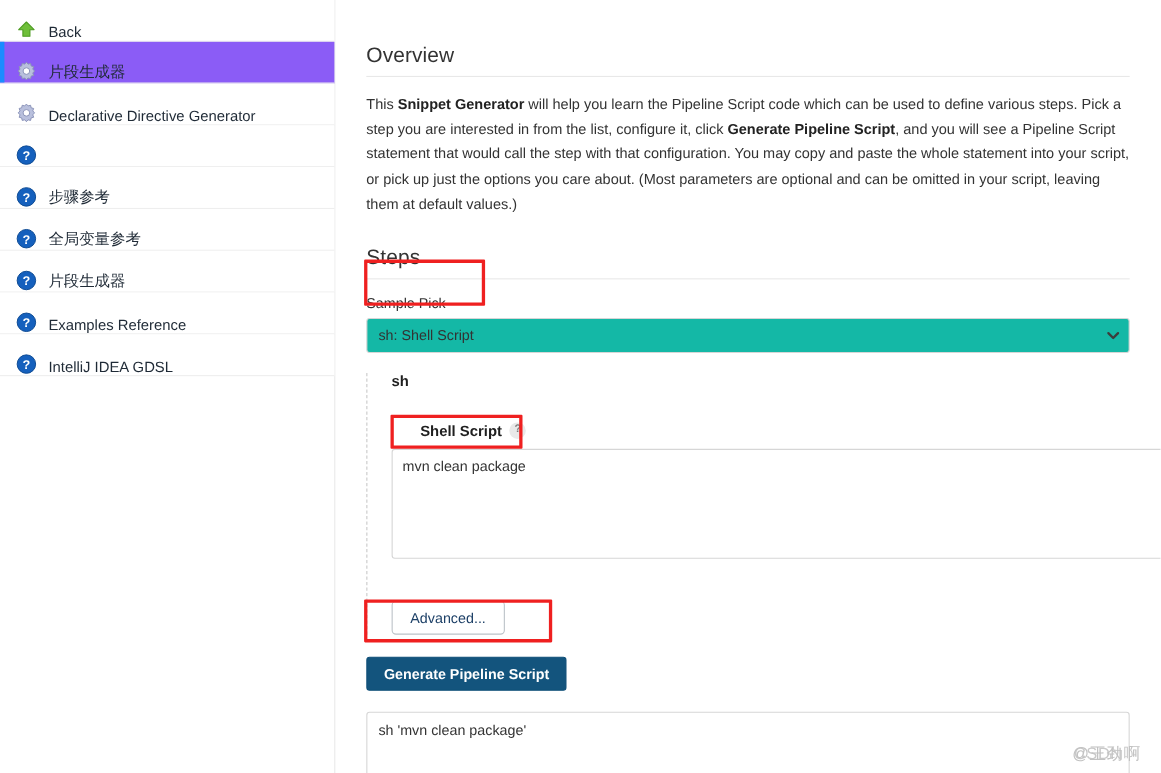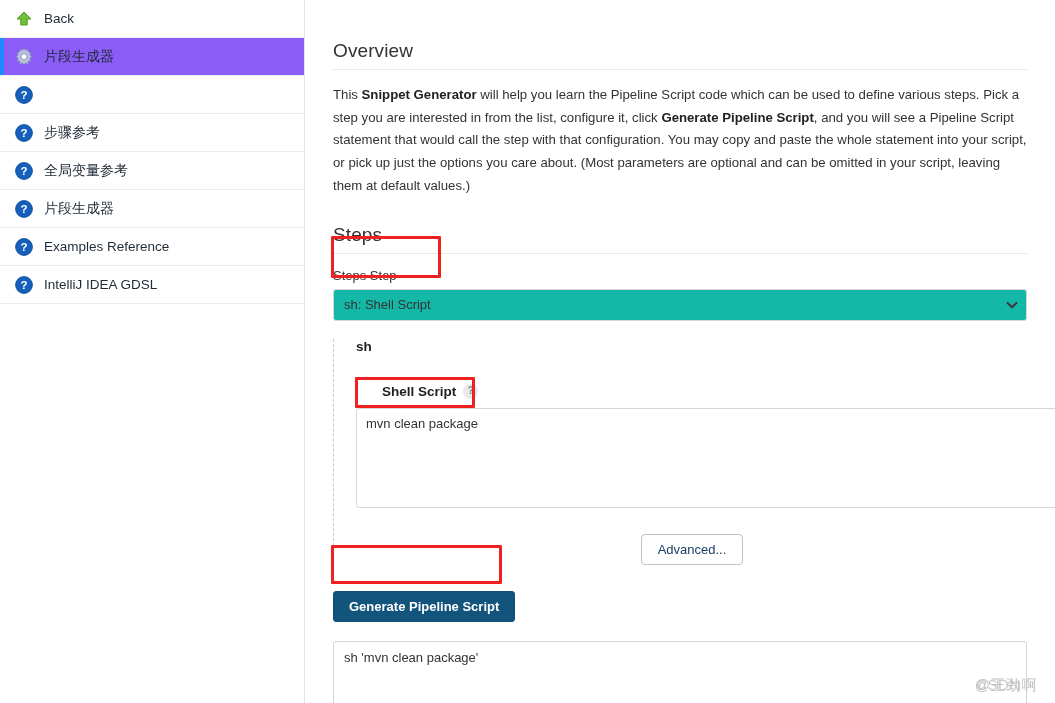--- a/index.html
+++ b/index.html
@@ -24,21 +24,21 @@
     height: 703px;
     flex: 0 0 305px;
     background: #ffffff;
     border-right: 1px solid #e3e3e3;
     padding-top: 0;
     position: relative;
   }
   .side-item {
     position: relative;
     display: flex;
-    align-items: center;
+    align-items: flex-end;
     height: 38px;
     padding-left: 14px;
     gap: 10px;
     cursor: pointer;
     font-size: 13.5px;
     color: #1f2a36;
     border-bottom: 1px solid #eeeeee;
     background: #ffffff;
   }
   .side-item:first-child { border-top: none; }
@@ -171,23 +171,23 @@
     font-family: "Liberation Sans", sans-serif;
     font-size: 13px;
     color: #333;
     padding: 7px 9px;
     resize: both;
     outline: none;
     overflow: hidden;
   }
   .adv-row {
     display: flex;
-    justify-content: center;
+    justify-content: flex-start;
     width: 672px;
-    margin-top: 26px;
+    margin-top: 38px;
   }
   .btn-advanced {
     border: 1px solid #bcc2c8;
     border-radius: 4px;
     background: #fff;
     color: #1c3f66;
     font-size: 13px;
     font-family: "Liberation Sans", sans-serif;
     padding: 7px 16px;
     cursor: pointer;
@@ -276,20 +276,29 @@
           <svg class="ic" viewBox="0 0 20 20">
             <path d="M10 1.6 L11.5 3.3 L13.8 2.7 L14.3 5 L16.6 5.6 L15.8 7.8 L17.4 9.6 L15.8 11.4 L16.6 13.6 L14.3 14.2 L13.8 16.5 L11.5 15.9 L10 17.6 L8.5 15.9 L6.2 16.5 L5.7 14.2 L3.4 13.6 L4.2 11.4 L2.6 9.6 L4.2 7.8 L3.4 5.6 L5.7 5 L6.2 2.7 L8.5 3.3 Z" fill="#b9c0dd" stroke="#8b93b8" stroke-width="0.9" stroke-linejoin="round"></path>
             <circle cx="10" cy="9.6" r="3" fill="#ffffff" stroke="#8b93b8" stroke-width="0.9"></circle>
           </svg>
         </span>
         <span class="side-label cjk">片段生成器</span>
       </div>
       <div class="side-item">
         <span style="display: flex; align-items: center;">
           <svg class="ic" viewBox="0 0 20 20">
+            <path d="M10 1.6 L11.5 3.3 L13.8 2.7 L14.3 5 L16.6 5.6 L15.8 7.8 L17.4 9.6 L15.8 11.4 L16.6 13.6 L14.3 14.2 L13.8 16.5 L11.5 15.9 L10 17.6 L8.5 15.9 L6.2 16.5 L5.7 14.2 L3.4 13.6 L4.2 11.4 L2.6 9.6 L4.2 7.8 L3.4 5.6 L5.7 5 L6.2 2.7 L8.5 3.3 Z" fill="#b9c0dd" stroke="#8b93b8" stroke-width="0.9" stroke-linejoin="round"></path>
+            <circle cx="10" cy="9.6" r="3" fill="#ffffff" stroke="#8b93b8" stroke-width="0.9"></circle>
+          </svg>
+        </span>
+        <span class="side-label">Declarative Directive Generator</span>
+      </div>
+      <div class="side-item">
+        <span style="display: flex; align-items: center;">
+          <svg class="ic" viewBox="0 0 20 20">
             <circle cx="10" cy="10" r="8.4" fill="#1560bd" stroke="#0e4b94" stroke-width="0.9"></circle>
             <text x="10" y="14.4" text-anchor="middle" font-family="Liberation Sans, sans-serif" font-size="11.5" font-weight="bold" fill="#ffffff">?</text>
           </svg>
         </span>
       </div>
       <div class="side-item">
         <span style="display: flex; align-items: center;">
           <svg class="ic" viewBox="0 0 20 20">
             <circle cx="10" cy="10" r="8.4" fill="#1560bd" stroke="#0e4b94" stroke-width="0.9"></circle>
             <text x="10" y="14.4" text-anchor="middle" font-family="Liberation Sans, sans-serif" font-size="11.5" font-weight="bold" fill="#ffffff">?</text>
@@ -339,21 +348,21 @@
     <div class="inner">
 
       <h2 class="section">Overview</h2>
       <div class="rule"></div>
 
       <p class="overview"><span>This </span><b>Snippet Generator</b><span> will help you learn the Pipeline Script code which can be used to define various steps. Pick a step you are interested in from the list, configure it, click </span><b>Generate Pipeline Script</b><span>, and you will see a Pipeline Script statement that would call the step with that configuration. You may copy and paste the whole statement into your script, or pick up just the options you care about. (Most parameters are optional and can be omitted in your script, leaving them at default values.)</span></p>
 
       <h2 class="section steps-head">Steps</h2>
       <div class="rule"></div>
 
-      <label class="field-label">Steps Step</label>
+      <label class="field-label">Sample Pick</label>
 
       <div class="select-wrap">
         <div class="select-box">sh: Shell Script</div>
         <svg class="chev" viewBox="0 0 12 12">
           <path d="M1.6 3.9 L6 8.3 L10.4 3.9" fill="none" stroke="#3c3c3c" stroke-width="2.1" stroke-linecap="round" stroke-linejoin="round"></path>
         </svg>
       </div>
 
       <div class="config-block">
         <div class="step-name">sh</div>

